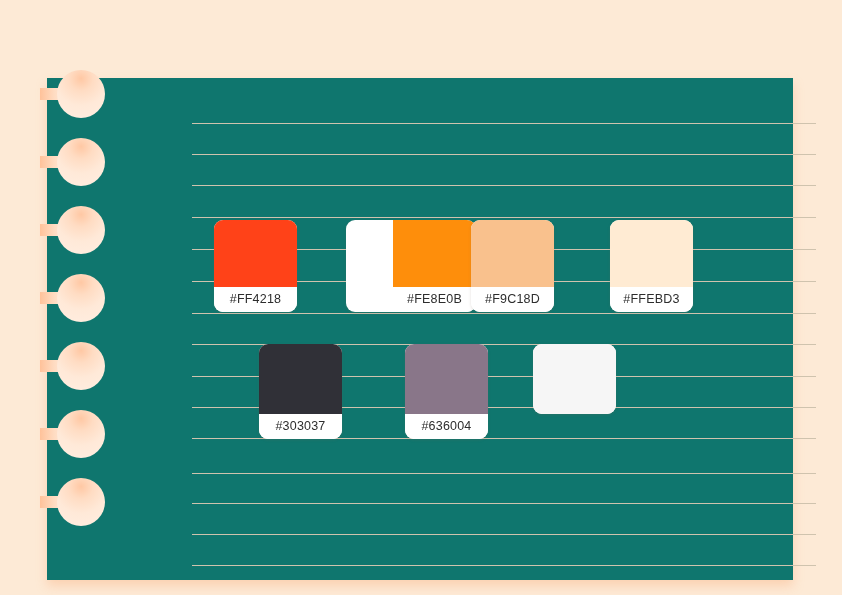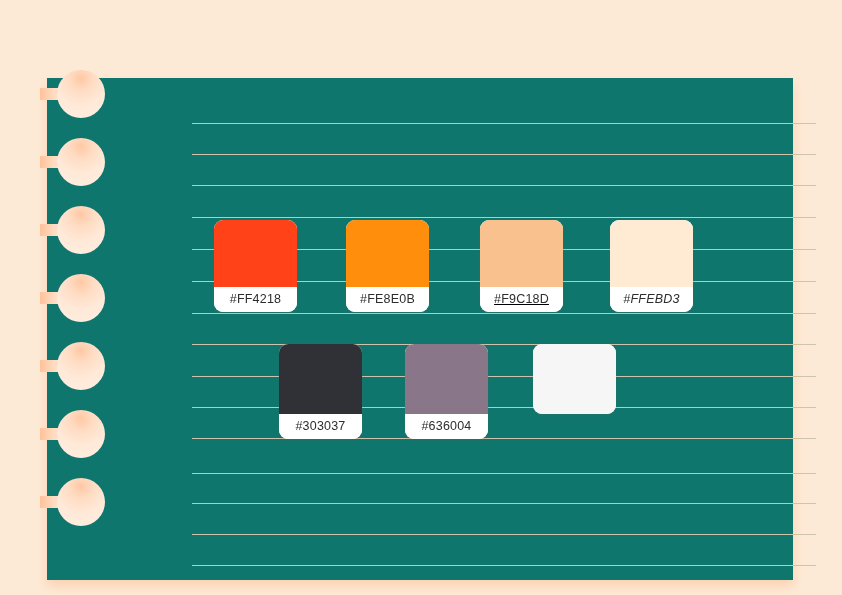--- a/index.html
+++ b/index.html
@@ -111,33 +111,33 @@
         <div class="rule" style="top: 395px; background: rgb(207, 195, 174);"></div>
         <div class="rule" style="top: 425px; background: rgb(207, 195, 174);"></div>
         <div class="rule" style="top: 456px; background: rgb(207, 195, 174);"></div>
         <div class="rule" style="top: 487px; background: rgb(207, 195, 174);"></div>
       </div>
     <div id="swatches-layer">
         <div class="swatch-card row-1" style="left: 167px; top: 142px;">
           <div class="swatch-color" style="background: rgb(255, 66, 24);"></div>
           <span class="swatch-label">#FF4218</span>
         </div>
-        <div class="swatch-card row-1" style="left: 299px; top: 142px;">
+        <div class="swatch-card row-1" style="left: 299px; top: 142px; padding-left: 47px;">
           <div class="swatch-color" style="background: rgb(254, 142, 11);"></div>
           <span class="swatch-label">#FE8E0B</span>
         </div>
-        <div class="swatch-card row-1" style="left: 433px; top: 142px; text-decoration: underline;">
+        <div class="swatch-card row-1" style="left: 424px; top: 142px;">
           <div class="swatch-color" style="background: rgb(249, 193, 141);"></div>
           <span class="swatch-label">#F9C18D</span>
         </div>
-        <div class="swatch-card row-1" style="left: 563px; top: 142px; font-style: italic;">
+        <div class="swatch-card row-1" style="left: 563px; top: 142px;">
           <div class="swatch-color" style="background: rgb(255, 235, 211);"></div>
           <span class="swatch-label">#FFEBD3</span>
         </div>
-        <div class="swatch-card row-2" style="left: 232px; top: 266px;">
+        <div class="swatch-card row-2" style="left: 212px; top: 266px;">
           <div class="swatch-color" style="background: rgb(48, 48, 55);"></div>
           <span class="swatch-label">#303037</span>
         </div>
         <div class="swatch-card row-2" style="left: 358px; top: 266px;">
           <div class="swatch-color" style="background: rgb(137, 118, 137);"></div>
           <span class="swatch-label">#636004</span>
         </div>
         <div class="swatch-card row-2" style="left: 486px; top: 266px;">
           <div class="swatch-color" style="background: rgb(246, 246, 246);"></div>
         </div>

